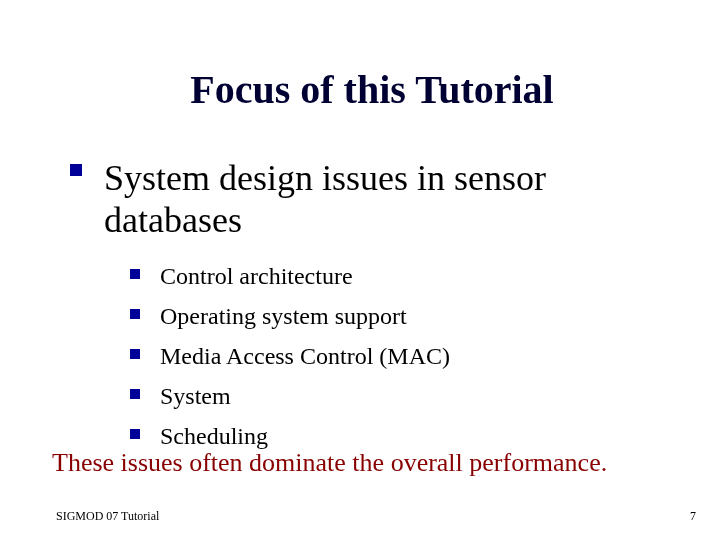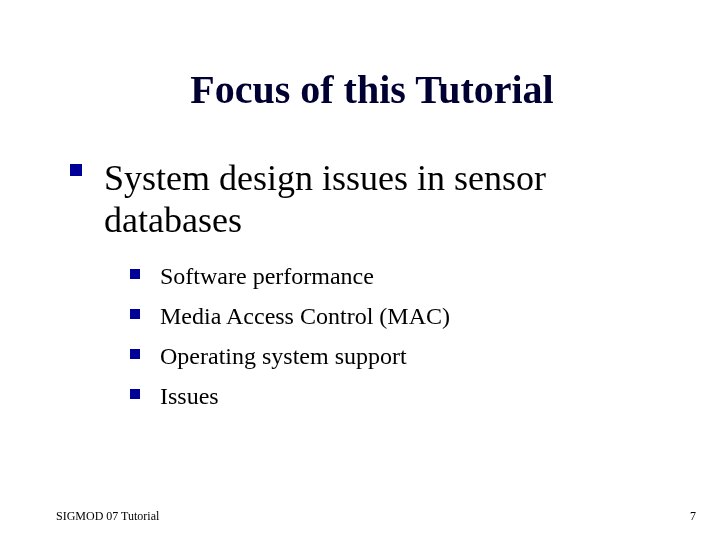--- a/index.html
+++ b/index.html
@@ -111,35 +111,40 @@
 
   <div class="outer-list">
     <div class="outer-item">
       <span class="bullet-outer"></span>
       <span class="outer-text">System design issues in sensor databases</span>
     </div>
 
     <div class="inner-list">
       <div class="inner-item">
         <span class="bullet-inner"></span>
-        <span class="inner-text">Software performance</span>
+        <span class="inner-text">Control architecture</span>
+      </div>
+      <div class="inner-item">
+        <span class="bullet-inner"></span>
+        <span class="inner-text">Operating system support</span>
       </div>
       <div class="inner-item">
         <span class="bullet-inner"></span>
         <span class="inner-text">Media Access Control (MAC)</span>
       </div>
       <div class="inner-item">
         <span class="bullet-inner"></span>
-        <span class="inner-text">Operating system support</span>
+        <span class="inner-text">System</span>
       </div>
       <div class="inner-item">
         <span class="bullet-inner"></span>
-        <span class="inner-text">Issues</span>
+        <span class="inner-text">Scheduling</span>
       </div>
     </div>
   </div>
 
+  <div class="closing">These issues often dominate the overall performance.</div>
 
   <div class="footer">
     <span class="footer-left">SIGMOD 07 Tutorial</span>
     <span class="footer-right">7</span>
   </div>
 </div>
 
 </body></html>

